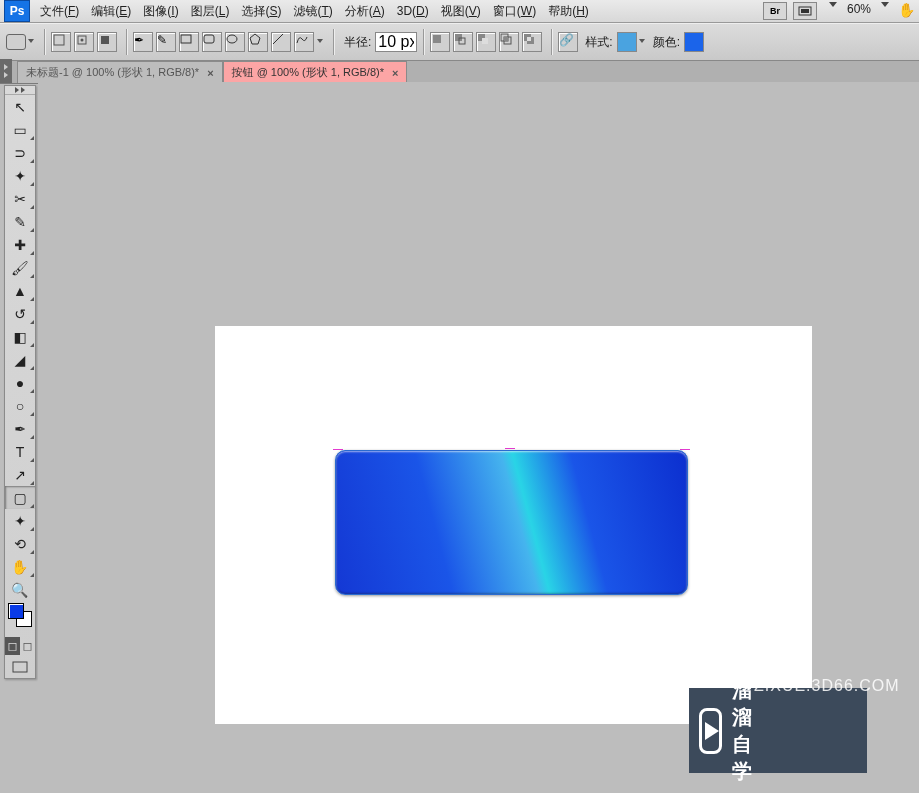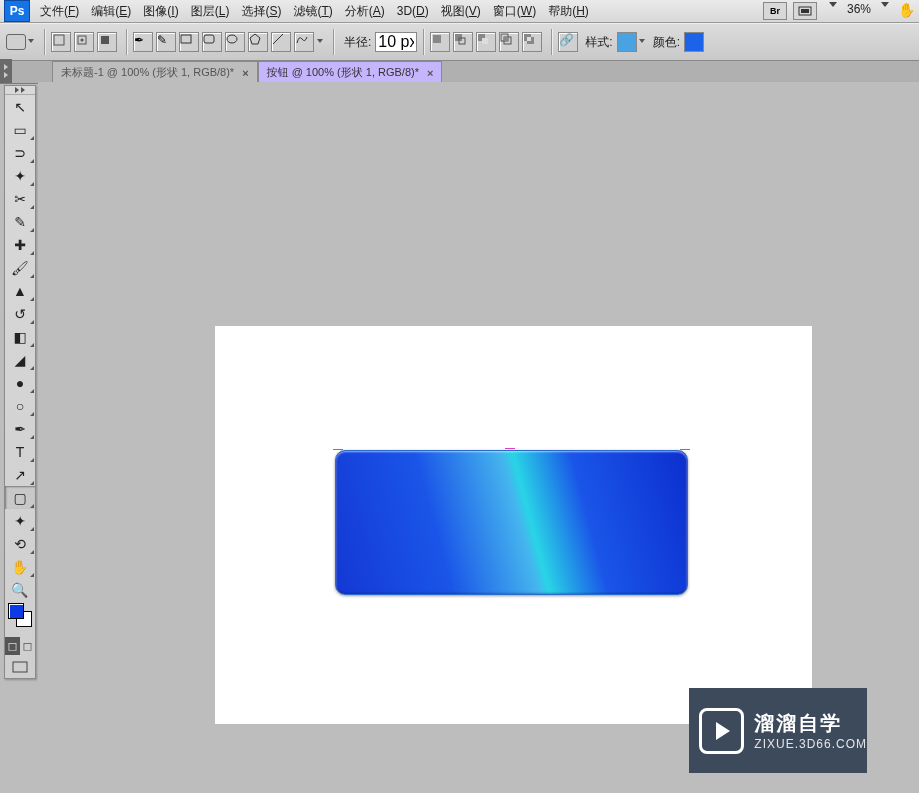--- a/index.html
+++ b/index.html
@@ -15,22 +15,22 @@
 
   .optbar{height:36px;background:linear-gradient(#dcdcdc,#c9c9c9);border-top:1px solid #eee;border-bottom:1px solid #888;display:flex;align-items:center;padding-left:6px}
   .optbar .tile{width:18px;height:18px;border:1px solid #888;background:#d0d0d0;margin-right:3px;box-shadow:inset 1px 1px 0 #fff}
   .optbar .shape{width:18px;height:14px;border:1px solid #666;border-radius:3px;margin-right:2px;display:inline-block;background:#d0d0d0}
   .optbar .tri{width:0;height:0;border-left:3px solid transparent;border-right:3px solid transparent;border-top:4px solid #555;display:inline-block;margin:0 4px 2px 0}
   .optbar .sep{width:1px;height:26px;background:#999;margin:0 6px;box-shadow:1px 0 #eee}
   .optbar .lbl{color:#222;margin:8px 4px}
   .optbar input.rad{width:36px;height:16px;font-size:16px;text-align:center;border:1px solid #888;background:#fff}
   .optbar .sw{width:18px;height:18px;border:1px solid #888;margin-right:2px}
 
-  .tabbar{height:22px;background:#b0b0b0;display:flex;align-items:flex-end;padding-left:52px;border-bottom:1px solid #7a7a7a}
-  .tab{height:21px;background:#c4b5fd;border:1px solid #8a8a8a;border-bottom:none;border-radius:0;display:flex;align-items:center;padding:0 8px;margin-right:0;font-size:11px;color:#333;}
+  .tabbar{height:22px;background:#b0b0b0;display:flex;align-items:flex-end;padding-left:17px;border-bottom:1px solid #7a7a7a}
+  .tab{height:21px;background:#fca5a5;border:1px solid #8a8a8a;border-bottom:none;border-radius:0;display:flex;align-items:center;padding:0 8px;margin-right:0;font-size:11px;color:#333;}
   .tab.inactive{background:#bdbdbd;color:#555}
   .tab .close{margin-left:8px;color:#555;font-weight:bold;cursor:pointer}
   .leftedge{position:absolute;left:0;top:59px;width:12px;height:24px;background:#6a6a6a;display:flex;flex-direction:column;align-items:center;justify-content:center}
   .leftedge .arr{width:0;height:0;border-top:3px solid transparent;border-bottom:3px solid transparent;border-left:4px solid #ccc;margin:1px}
 
   .toolbox{position:absolute;left:4px;top:85px;width:30px;background:linear-gradient(#d9d9d9,#cfcfcf);border:1px solid #8a8a8a;box-shadow:1px 1px 2px rgba(0,0,0,.25)}
   .toolbox .expand{height:8px;display:flex;align-items:center;justify-content:center;border-bottom:1px solid #aaa}
   .toolbox .expand .dbl{width:0;height:0;border-top:3px solid transparent;border-bottom:3px solid transparent;border-left:4px solid #555;margin:0 1px}
   .toolbox .tool{width:30px;height:23px;display:flex;align-items:center;justify-content:center;color:#222;font-size:14px;position:relative}
   .toolbox .tool.sel{background:#c8c8c8;box-shadow:inset 1px 1px 2px rgba(0,0,0,.4)}
@@ -49,23 +49,23 @@
     box-shadow:0 1px 3px rgba(0,0,0,.4), inset 0 1px 2px rgba(255,255,255,.6), inset 0 -1px 2px rgba(0,0,0,.3);
     border:1px solid #2a6bd0;}
   .selmark{position:absolute;border-top:1px solid #e33bd0;height:0}
   .selmark.l{left:118px;top:123px;width:10px}
   .selmark.r{left:465px;top:123px;width:10px}
   .selmark.m{left:290px;top:122px;width:10px}
 
   .watermark{position:absolute;right:52px;bottom:20px;width:178px;height:85px;background:#3c4a5b;display:flex;align-items:center;color:#fff}
   .watermark .play{width:40px;height:40px;border:3px solid #fff;border-radius:8px;margin:0 10px;display:flex;align-items:center;justify-content:center}
   .watermark .play::after{content:"";width:0;height:0;border-left:14px solid #fff;border-top:9px solid transparent;border-bottom:9px solid transparent;margin-left:3px}
-  .watermark .txt{display:flex;flex-direction:column;justify-content:flex-start}
+  .watermark .txt{display:flex;flex-direction:row;justify-content:flex-start}
   .watermark .cn{font-size:20px;font-weight:bold;letter-spacing:2px}
-  .watermark .en{font-size:12px;letter-spacing:1px;opacity:.85}
+  .watermark .en{font-size:16px;letter-spacing:1px;opacity:.85}
   svg{display:block}
 </style>
 </head>
 <body>
 
 <div class="menubar">
   <div class="logo">Ps</div>
   <div class="mitem"><span>文件</span>(<u>F</u>)</div>
   <div class="mitem"><span>编辑</span>(<u>E</u>)</div>
   <div class="mitem"><span>图像</span>(<u>I</u>)</div>
@@ -79,21 +79,21 @@
   <div class="mitem"><span>帮助</span>(<u>H</u>)</div>
   <div class="right">
     <div class="btnx">Br</div>
     <div class="btnx">
       <svg width="14" height="10">
           <rect x="1" y="1" width="12" height="8" fill="none" stroke="#333"></rect>
           <rect x="3" y="3" width="8" height="4" fill="#333"></rect>
         </svg>
     </div>
     <span class="tri"></span>
-    <span class="zoom">36%</span>
+    <span class="zoom">60%</span>
     <span class="tri"></span>
     <span class="hand">✋</span>
   </div>
 </div>
 
 <div class="optbar">
   <span class="shape"></span>
     <span class="tri"></span>
   <span class="sep"></span>
   <div class="tile">

